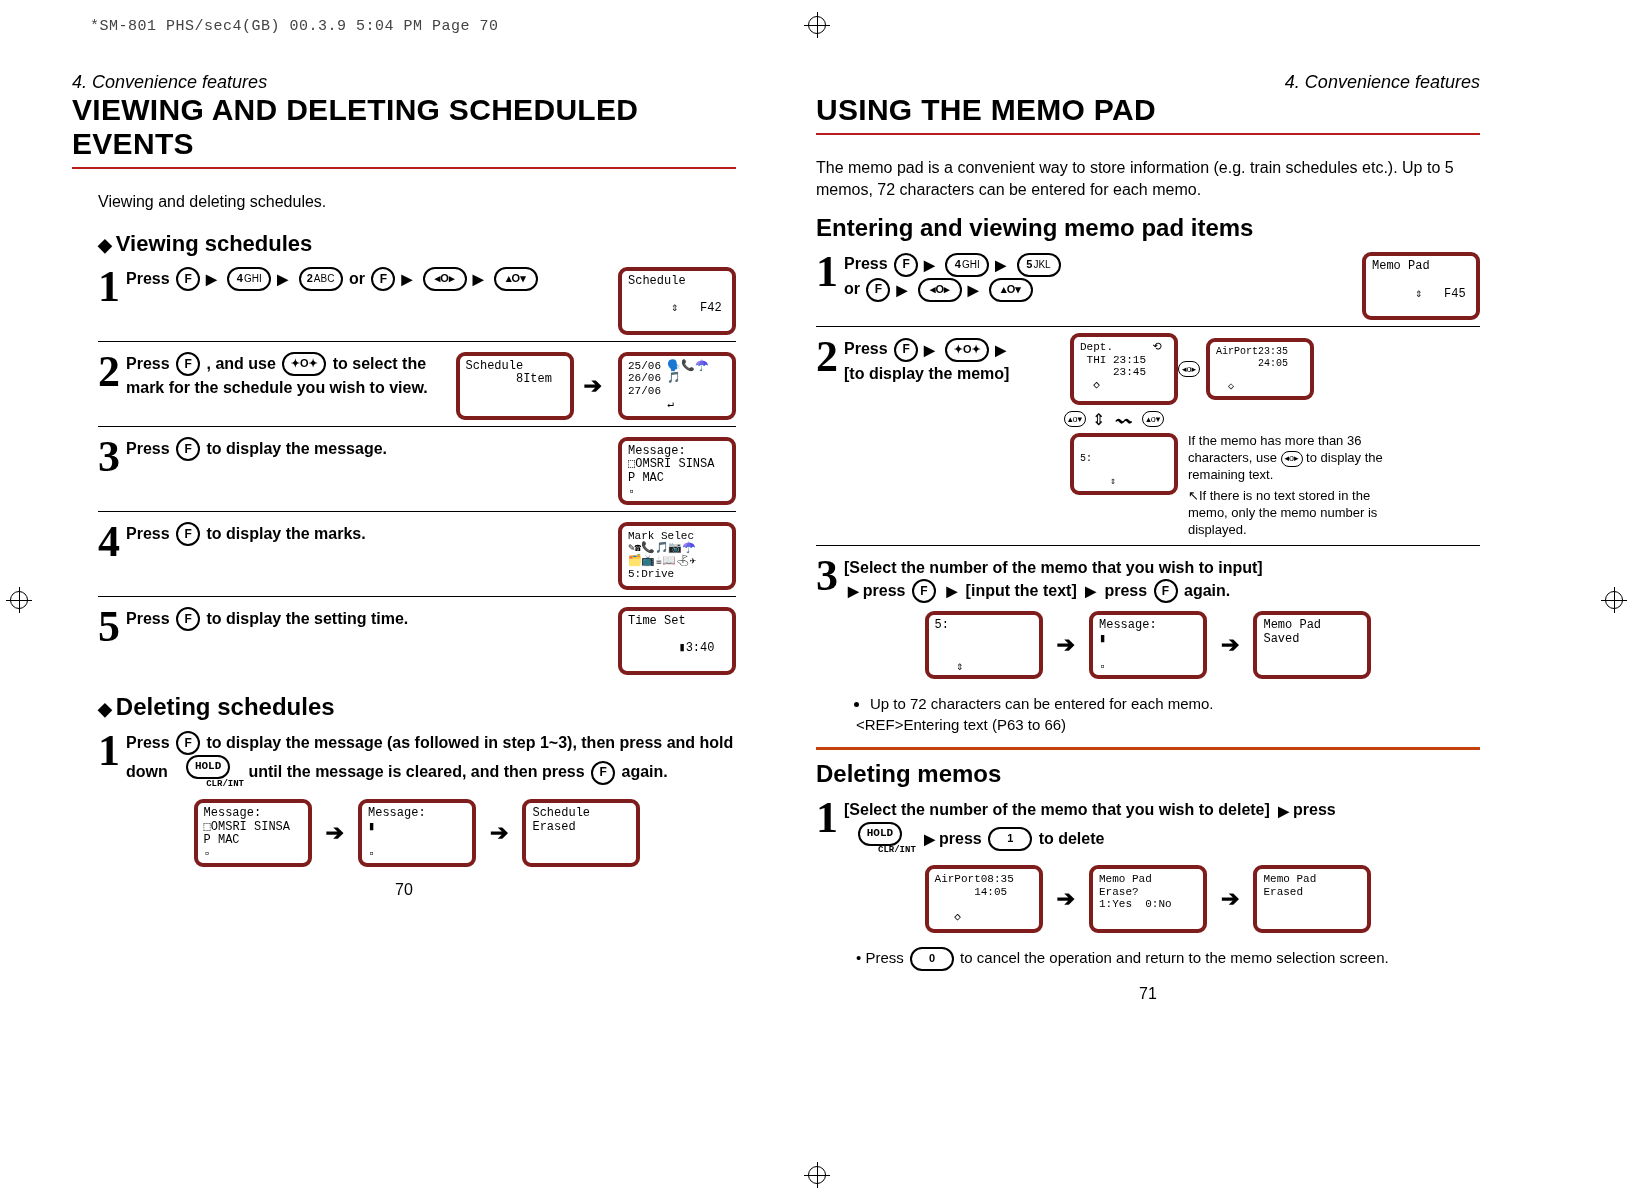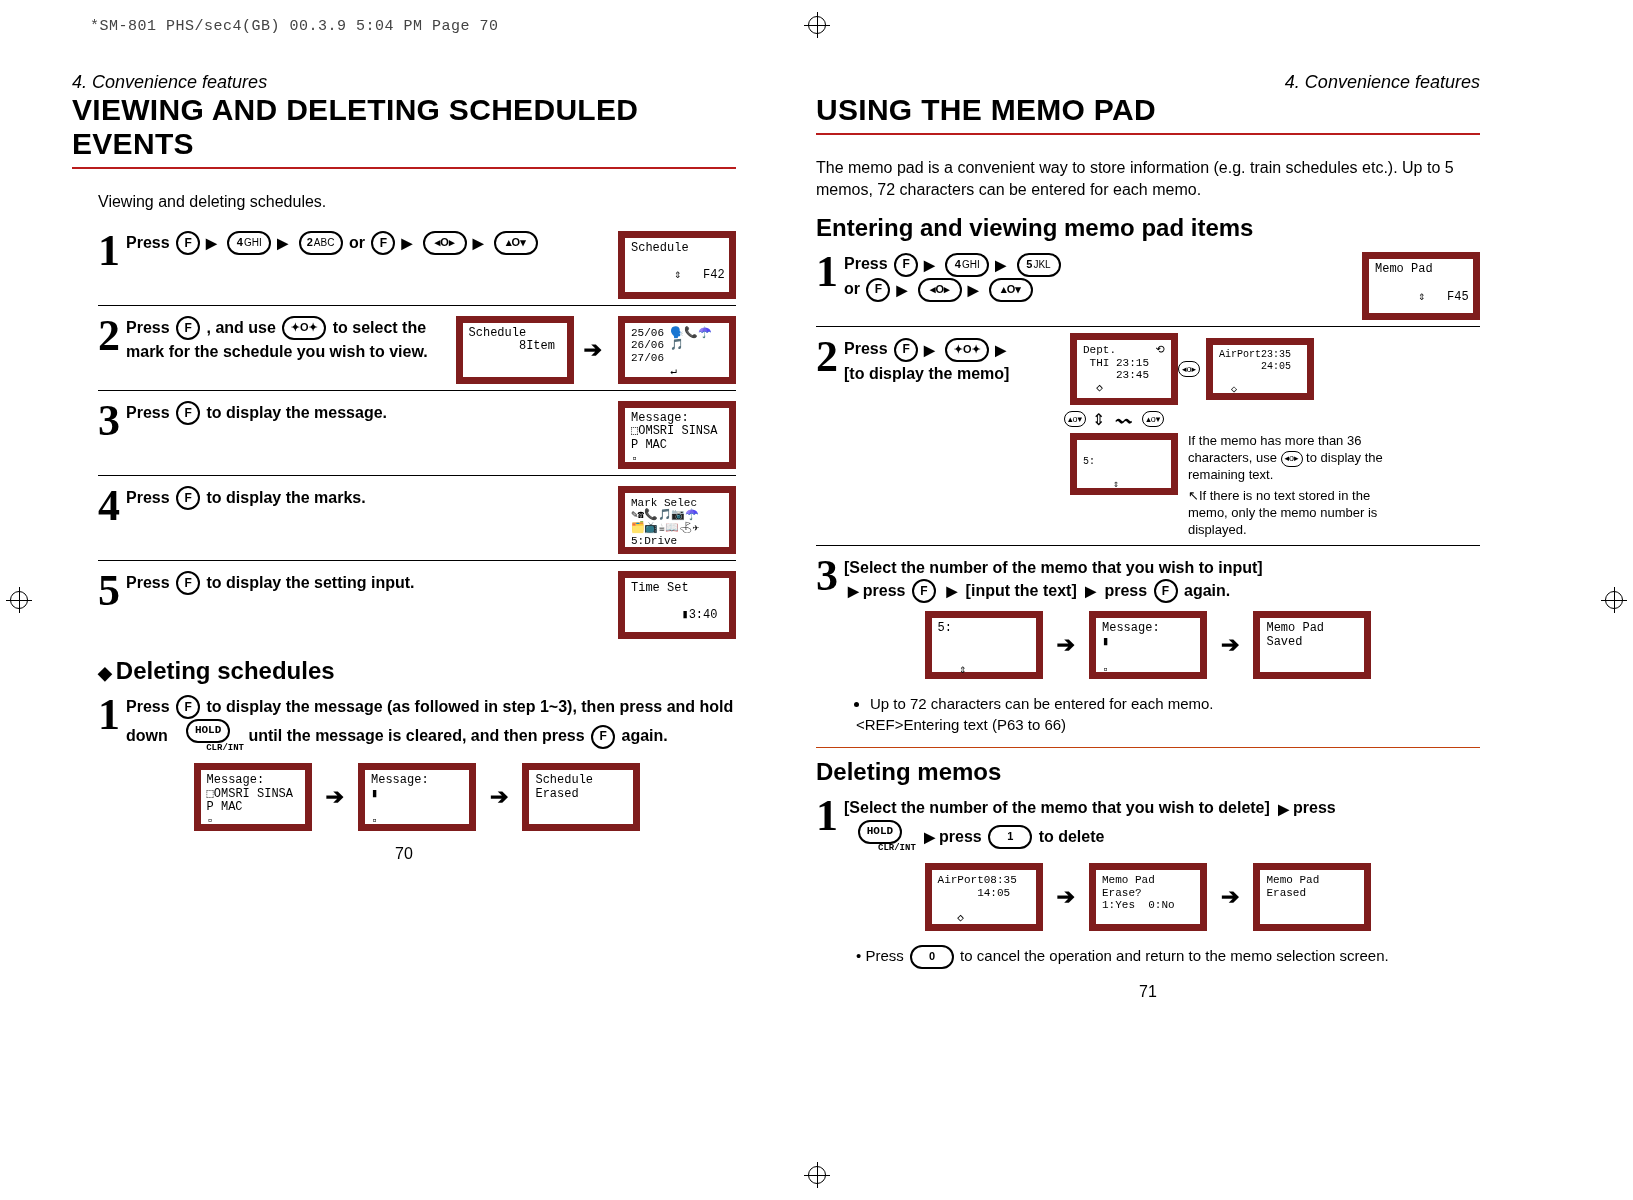--- a/index.html
+++ b/index.html
@@ -18,39 +18,39 @@
   .numstep { display:flex; align-items:flex-start; margin:6px 0 6px 26px; border-top:1px solid #000; padding-top:10px; }
   .numstep.first { border-top:none; padding-top:4px; }
   .bignum { font-weight:900; font-size:44px; line-height:0.9; margin-right:6px; font-family: "Times New Roman", serif; }
   .steptext { font-size:16px; font-weight:700; line-height:1.45; flex:1; }
   .key { display:inline-flex; align-items:center; justify-content:center; min-width:24px; height:24px; border:2px solid #000; border-radius:50%; font-weight:700; font-size:12px; padding:0 5px; vertical-align:middle; background:#fff; margin:0 2px;}
   .key.oval { border-radius:12px; min-width:44px; font-size:11px;}
   .key.wkey { border-radius:12px; min-width:44px; font-size:11px;}
   .sub { font-size:10px; font-weight:400; margin-left:1px;}
   .arrow { display:inline-block; margin:0 4px; font-size:14px; vertical-align:middle;}
   .arrow-big { font-size:22px; font-weight:900; margin:0 10px;}
-  .lcd { border:7px solid #7f1d1d; border-radius:0; width:118px; height:68px; font-family:"Courier New", monospace; font-size:12px; line-height:1.15; padding:4px 6px; letter-spacing:0px; margin-left:6px; position:relative; background:#fff;}
+  .lcd { border:4px solid #7f1d1d; border-radius:9px; width:118px; height:68px; font-family:"Courier New", monospace; font-size:12px; line-height:1.15; padding:4px 6px; letter-spacing:0px; margin-left:6px; position:relative; background:#fff;}
   .lcd-set { display:flex; align-items:center; margin:8px 0 0 26px; justify-content: center;}
   .lcd-set .lcd { margin:0 4px;}
   .note-list { font-size:15px; margin:14px 0 0 60px; line-height:1.4;}
   .note-list li { list-style: disc; margin-left:14px;}
   .pg-num { font-size:16px; text-align:center; margin-top:14px;}
   
   .regmark { position:absolute; width:26px; height:26px; }
   .regmark::before, .regmark::after { content:""; position:absolute; background:#000; }
   .regmark::before { left:50%; top:0; width:1px; height:100%; }
   .regmark::after { top:50%; left:0; height:1px; width:100%; }
   .regmark .circ { position:absolute; top:4px; left:4px; width:18px; height:18px; border:1px solid #000; border-radius:50%;}
   .reg-top { top:12px; left:50%; transform:translateX(-50%);}
   .reg-bot { bottom:12px; left:50%; transform:translateX(-50%);}
   .reg-left { top:50%; left:6px; transform:translateY(-50%);}
   .reg-right{ top:50%; right:6px; transform:translateY(-50%);}
   .aside { font-size:13px; line-height:1.3; }
   .mini-ctrl { display:inline-flex; align-items:center; justify-content:center; width:22px; height:16px; border:1.5px solid #000; border-radius:10px; font-size:9px; vertical-align:middle;}
-  .del-sub { font-size:24px; font-weight:900; margin:12px 0 0 0; border-top:1px solid #c2410c; padding-top:10px; }
+  .del-sub { font-size:24px; font-weight:900; margin:12px 0 0 0; border-top:3px solid #c2410c; padding-top:10px; }
   .del-sub-v { font-size:24px; font-weight:900; margin:18px 0 0 26px;}
   .del-sub-v .dia { font-size:18px; margin-right:4px;}
   .clrint { font-size:9px; display:block; text-align:center; margin-top:-2px;margin-left:34px;}
   .keyhold { display:inline-block; vertical-align:middle; text-align:center;font-family:Liberation Mono, monospace;}
   .memo-diagram { display:flex; align-items:flex-start; gap:6px; justify-content:flex-end; margin-top:-4px;}
 </style>
 </head>
 <body>
 
 <div class="regmark reg-top">
@@ -68,20 +68,21 @@
 
 <div class="header-print">*SM-801 PHS/sec4(GB)  00.3.9 5:04 PM  Page 70</div>
 
 <div class="page-wrap">
 
   <div class="col col-left">
     <div class="breadcrumb">4. Convenience features</div>
     <div class="title">VIEWING AND DELETING SCHEDULED EVENTS</div>
     <div class="intro">Viewing and deleting schedules.</div>
 
+    <div class="subhead"><span class="dia">◆</span><span>Viewing schedules</span></div>
 
     <div class="numstep first">
       <div class="bignum">1</div>
       <div class="steptext">
         <span>Press </span>
         <span class="key">F</span><span class="arrow">▶</span>
         <span class="key oval">
             <span>4</span>
             <span class="sub">GHI</span>
           </span><span class="arrow">▶</span>
@@ -143,21 +144,21 @@
 ✎☎📞🎵📷☂️
 🗂️📺☕︎📖⛳︎✈
 5:Drive</div>
     </div>
 
     <div class="numstep">
       <div class="bignum">5</div>
       <div class="steptext">
         <span>Press </span>
         <span class="key">F</span>
-        <span> to display the setting input.</span>
+        <span> to display the setting time.</span>
       </div>
       <div class="lcd" style="white-space:pre;">Time Set
 
        ▮3:40</div>
     </div>
 
     <div class="del-sub-v"><span class="dia">◆</span><span>Deleting schedules</span></div>
 
     <div class="numstep first">
       <div class="bignum">1</div>

